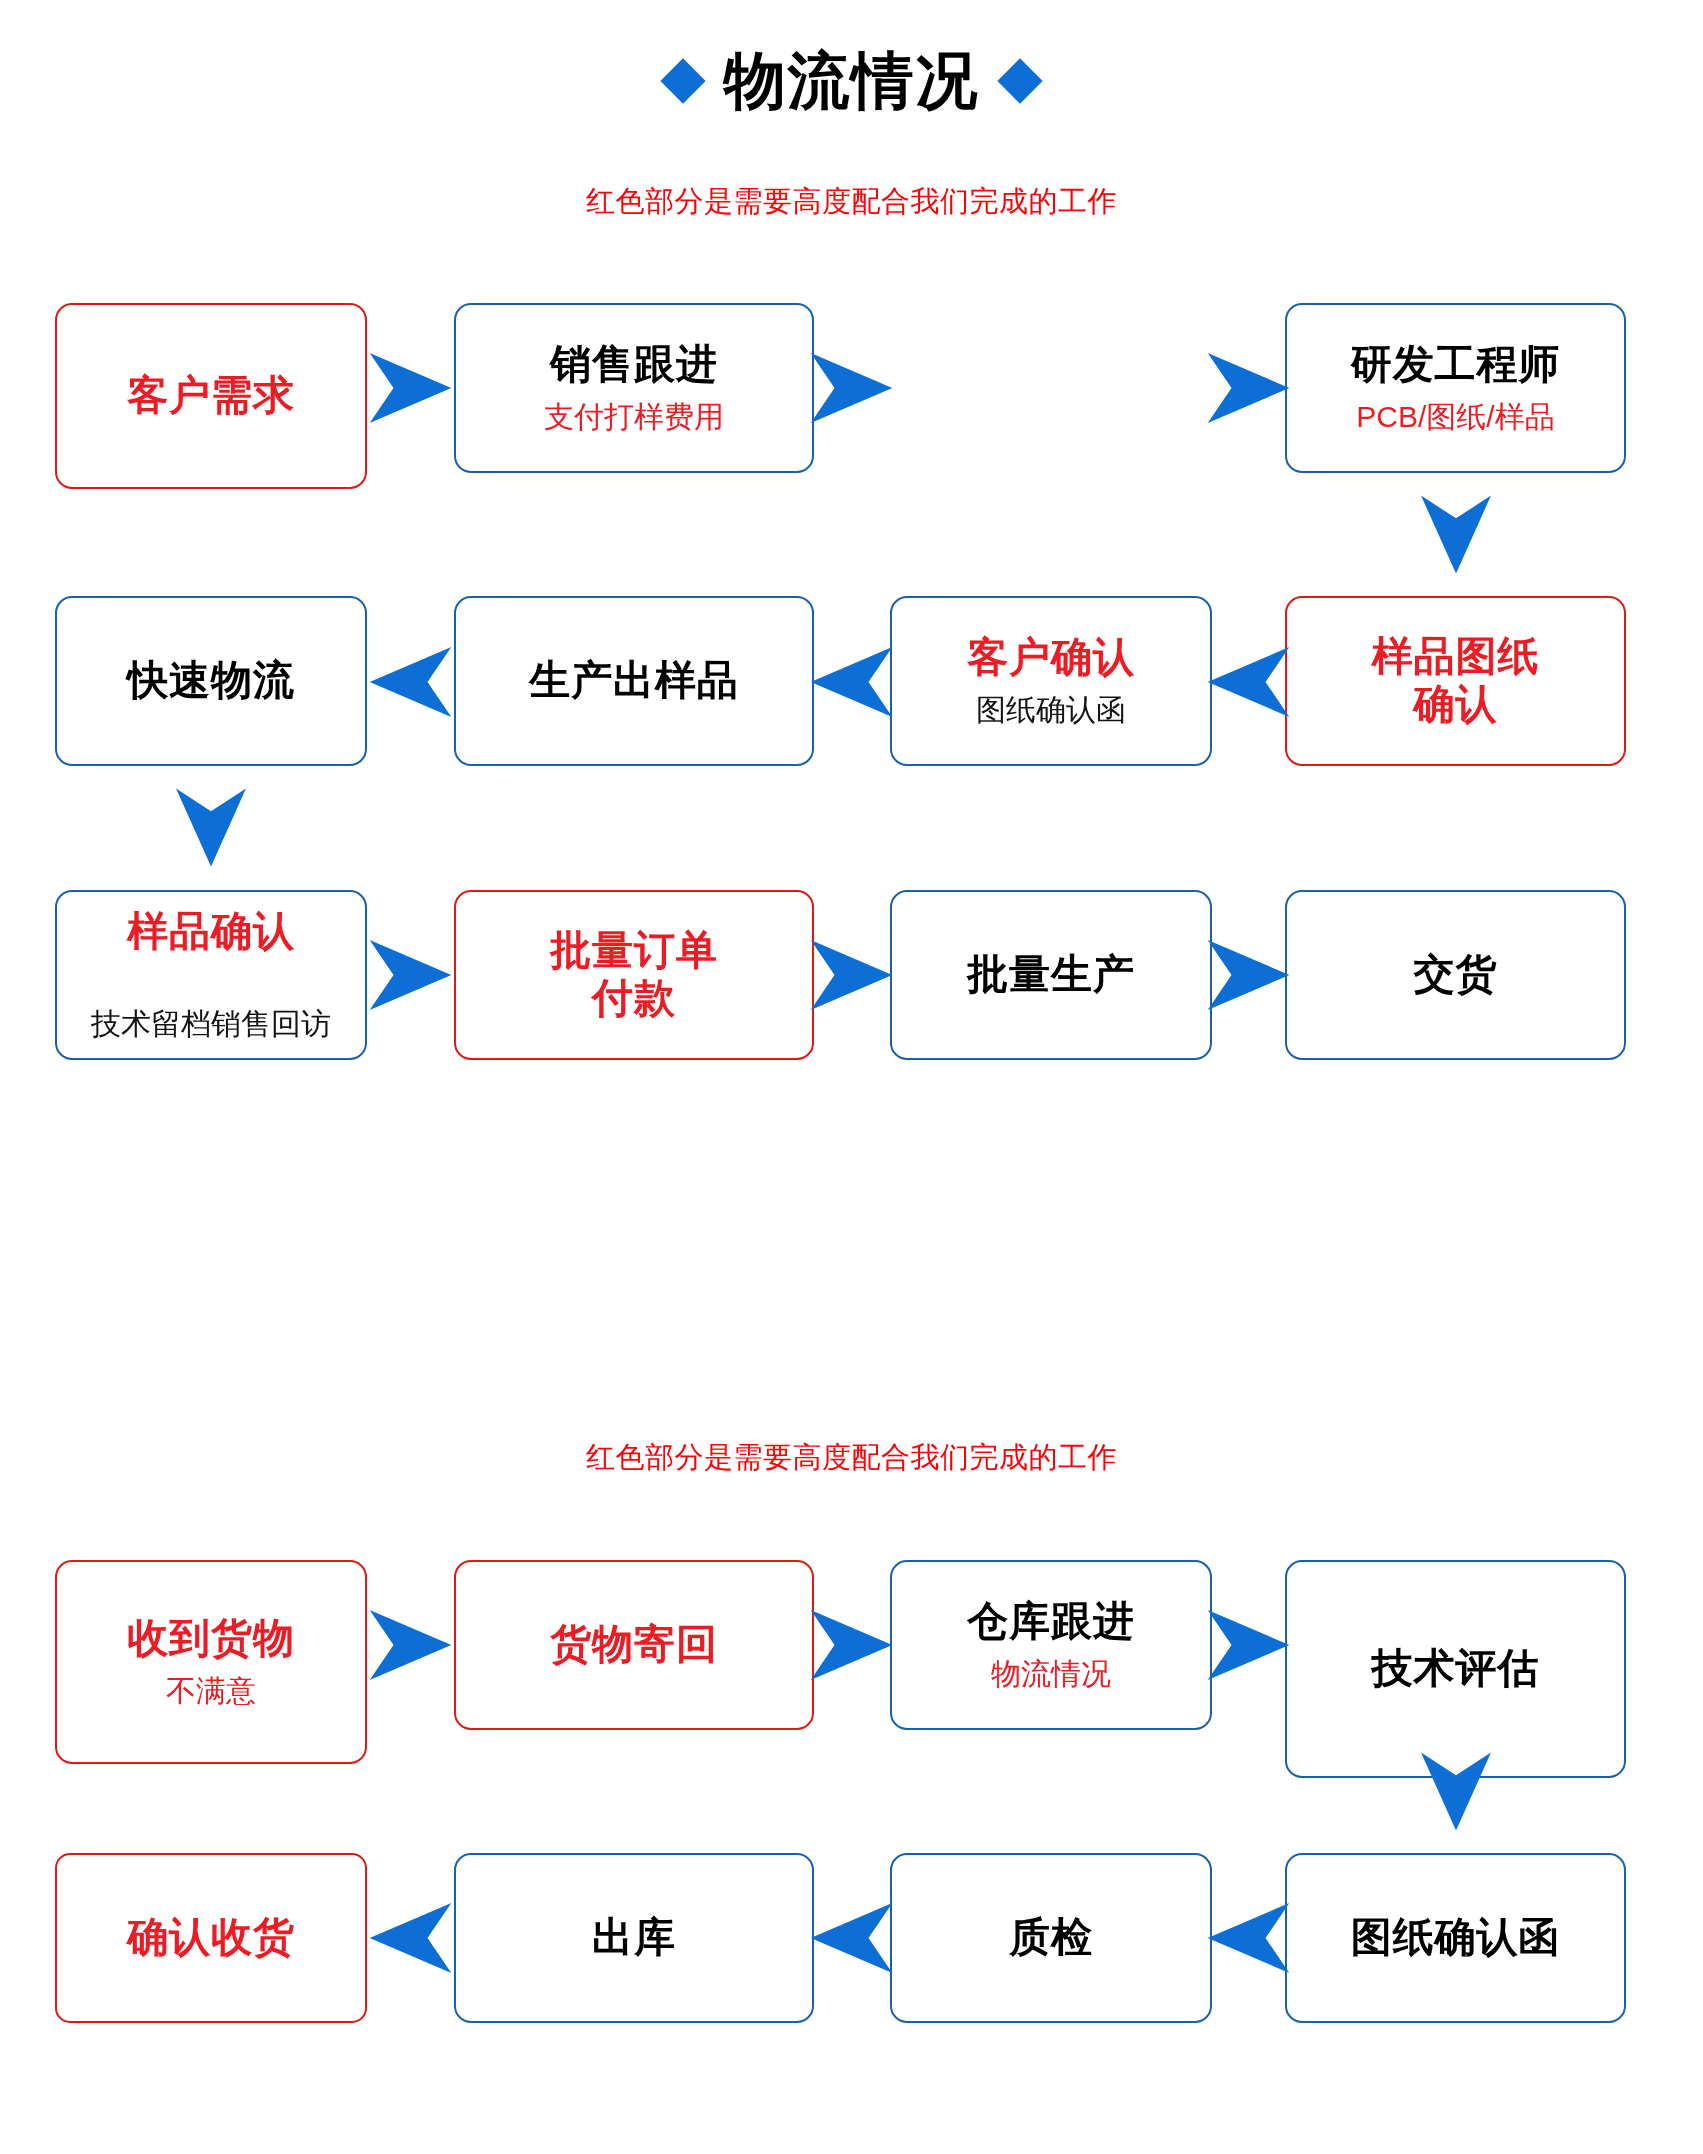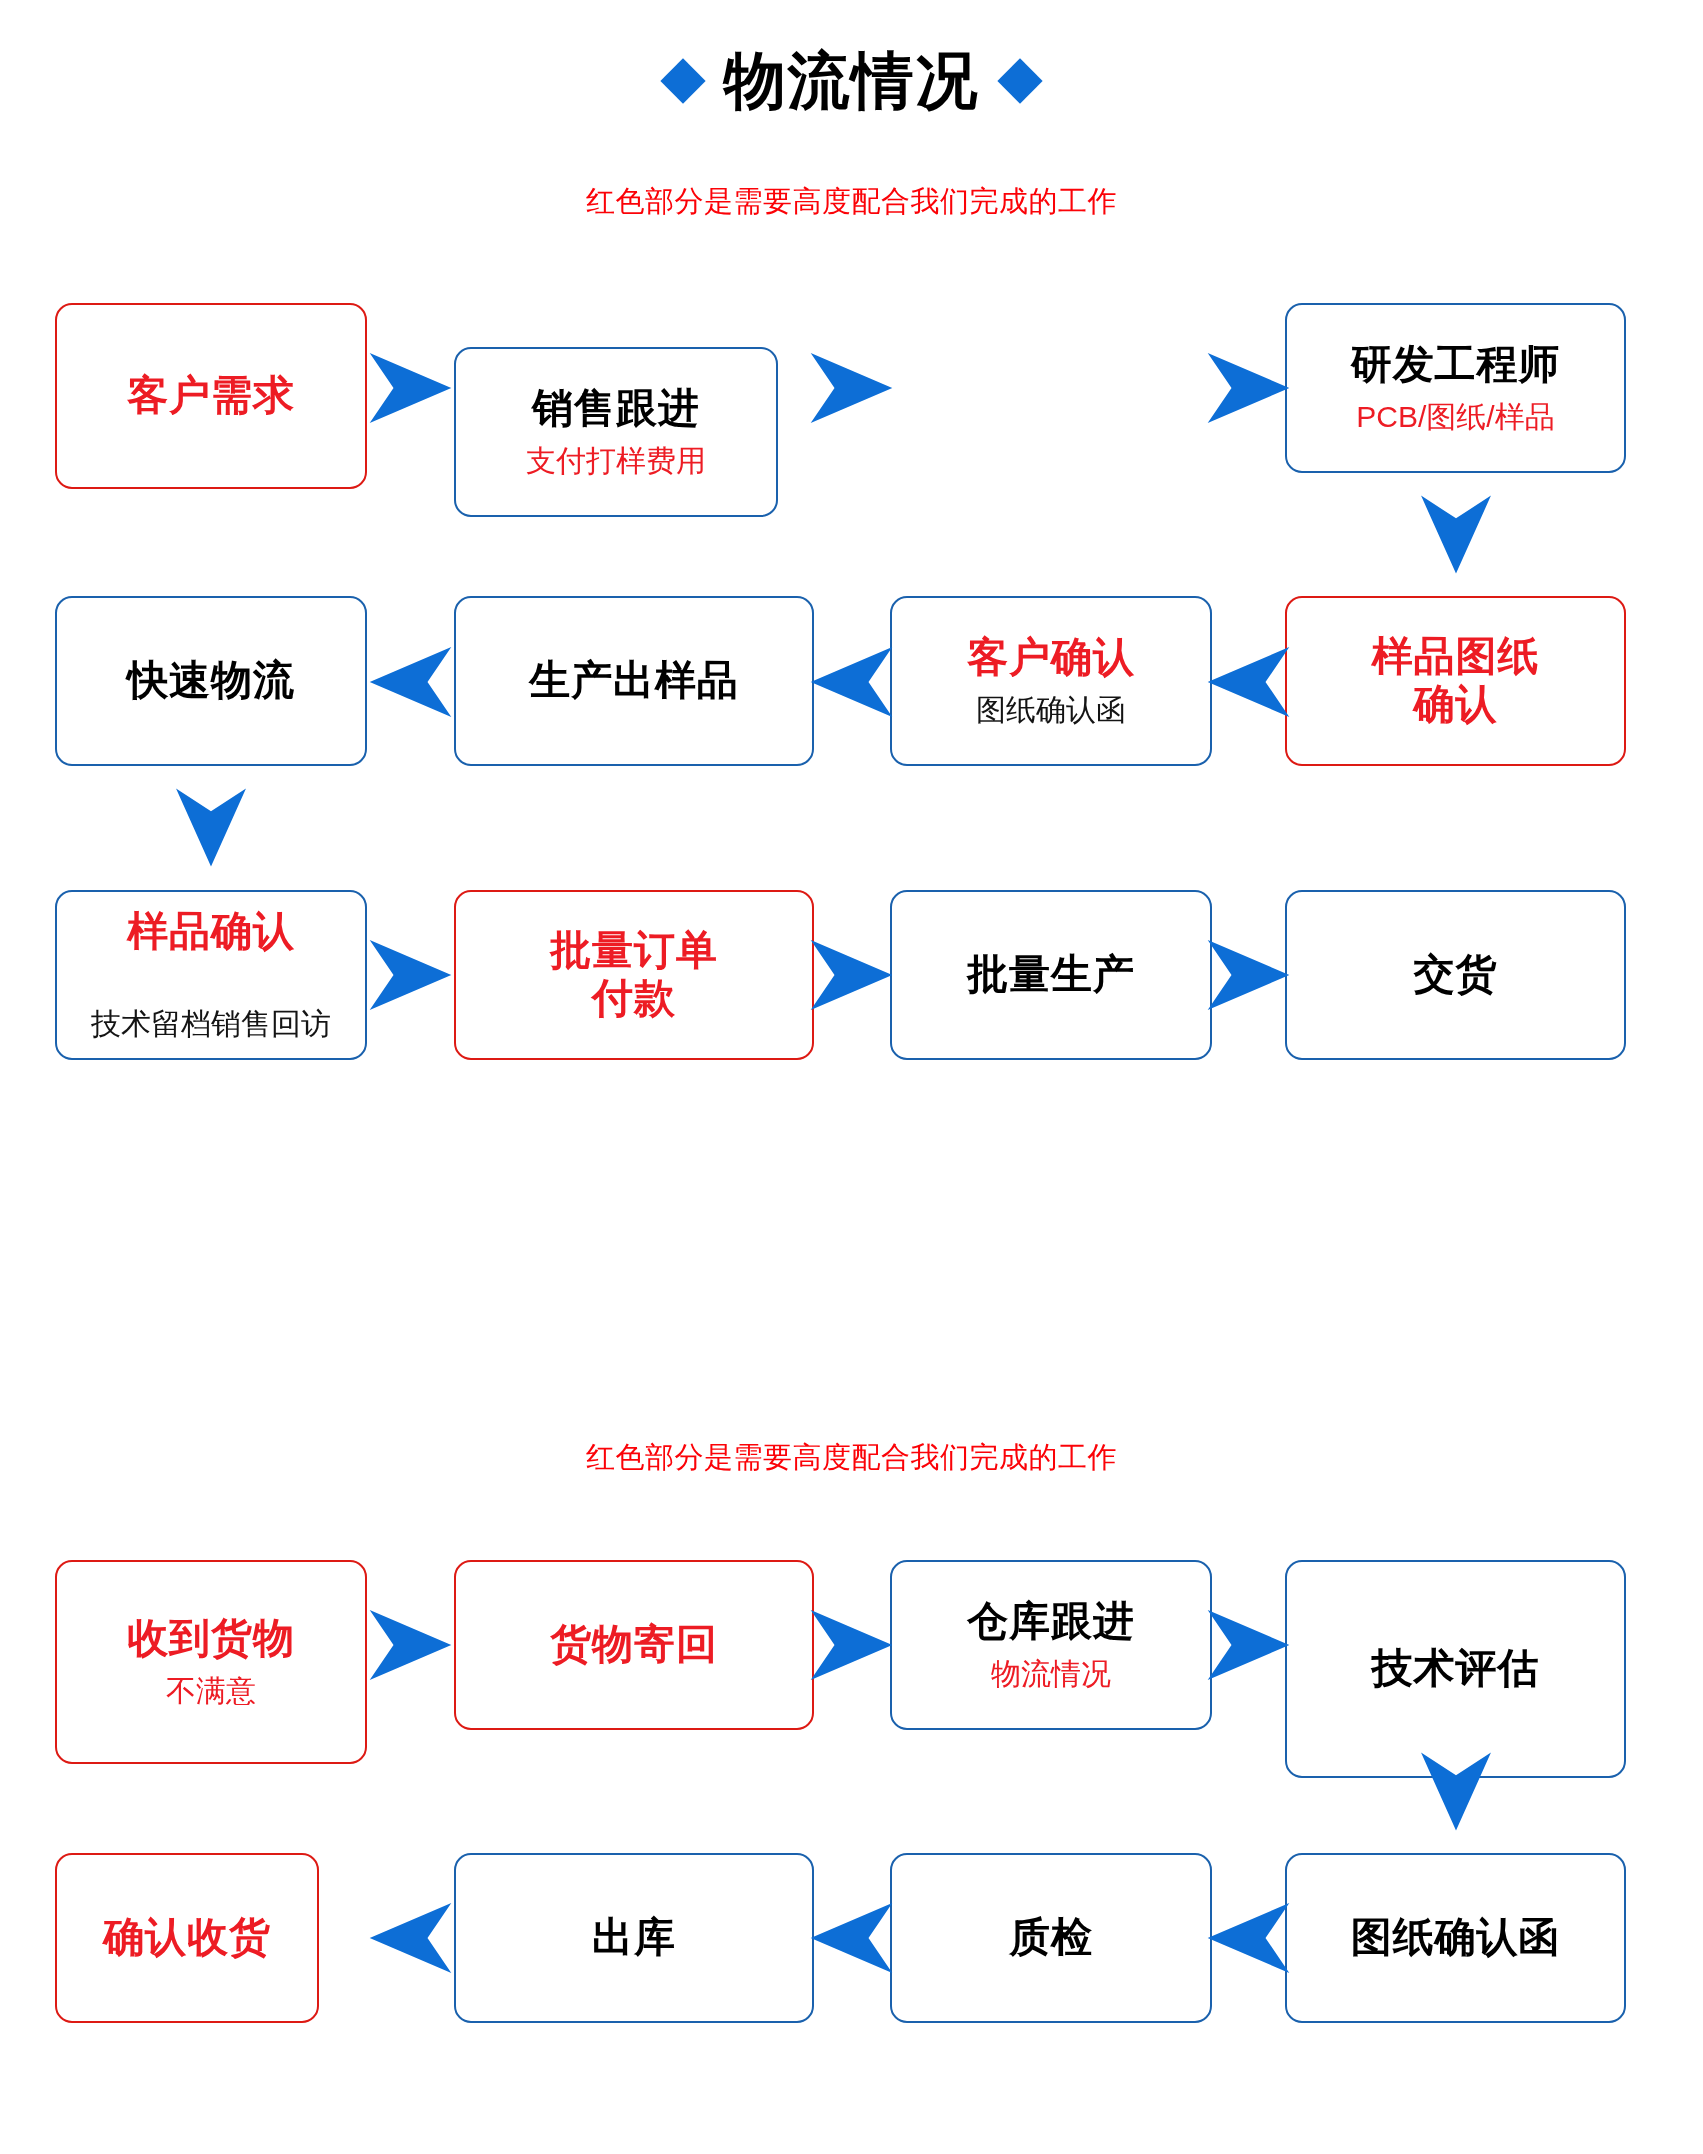--- a/index.html
+++ b/index.html
@@ -96,21 +96,21 @@
 <div class="page">
     <div class="section-title" style="top: 38px;">
       <span class="diamond"></span>
       <span class="title-text">物流情况</span>
       <span class="diamond"></span>
     </div>
     <div class="section-sub" style="top: 182px;">红色部分是需要高度配合我们完成的工作</div>
     <div class="box red" style="left: 55px; top: 303px; width: 312px; height: 186px;">
       <div class="ttl red">客户需求</div>
     </div>
-    <div class="box blue" style="left: 454px; top: 303px; width: 324px; height: 170px; margin-top: 44px;">
+    <div class="box blue" style="left: 454px; top: 303px; width: 360px; height: 170px;">
       <div class="ttl black">销售跟进</div>
       <div class="sub red">支付打样费用</div>
     </div>
     <div class="box blue" style="left: 1285px; top: 303px; width: 341px; height: 170px;">
       <div class="ttl black">研发工程师</div>
       <div class="sub red">PCB/图纸/样品</div>
     </div>
     <div class="arrow" style="left: 368px; top: 350px; width: 85px; height: 76px;">
       <svg viewBox="0 0 100 100" preserveAspectRatio="none">
         <polygon points="2,4 98,50 2,96 30,50" fill="#0d6ed6"></polygon>
@@ -215,21 +215,21 @@
     <div class="arrow" style="left: 809px; top: 1607px; width: 85px; height: 76px;">
       <svg viewBox="0 0 100 100" preserveAspectRatio="none">
         <polygon points="2,4 98,50 2,96 30,50" fill="#0d6ed6"></polygon>
       </svg>
     </div>
     <div class="arrow" style="left: 1206px; top: 1607px; width: 85px; height: 76px;">
       <svg viewBox="0 0 100 100" preserveAspectRatio="none">
         <polygon points="2,4 98,50 2,96 30,50" fill="#0d6ed6"></polygon>
       </svg>
     </div>
-    <div class="box red" style="left: 55px; top: 1853px; width: 264px; height: 170px;">
+    <div class="box red" style="left: 55px; top: 1853px; width: 312px; height: 170px; border-radius: 15px;">
       <div class="ttl red">确认收货</div>
     </div>
     <div class="box blue" style="left: 454px; top: 1853px; width: 360px; height: 170px;">
       <div class="ttl black">出库</div>
     </div>
     <div class="box blue" style="left: 890px; top: 1853px; width: 322px; height: 170px;">
       <div class="ttl black">质检</div>
     </div>
     <div class="box blue" style="left: 1285px; top: 1853px; width: 341px; height: 170px;">
       <div class="ttl black">图纸确认函</div>

